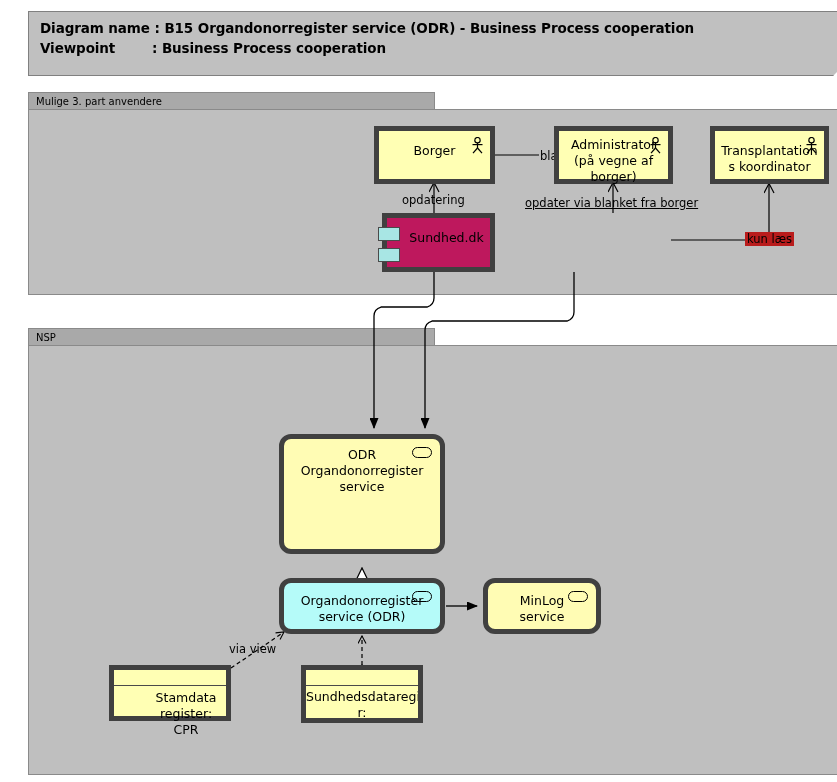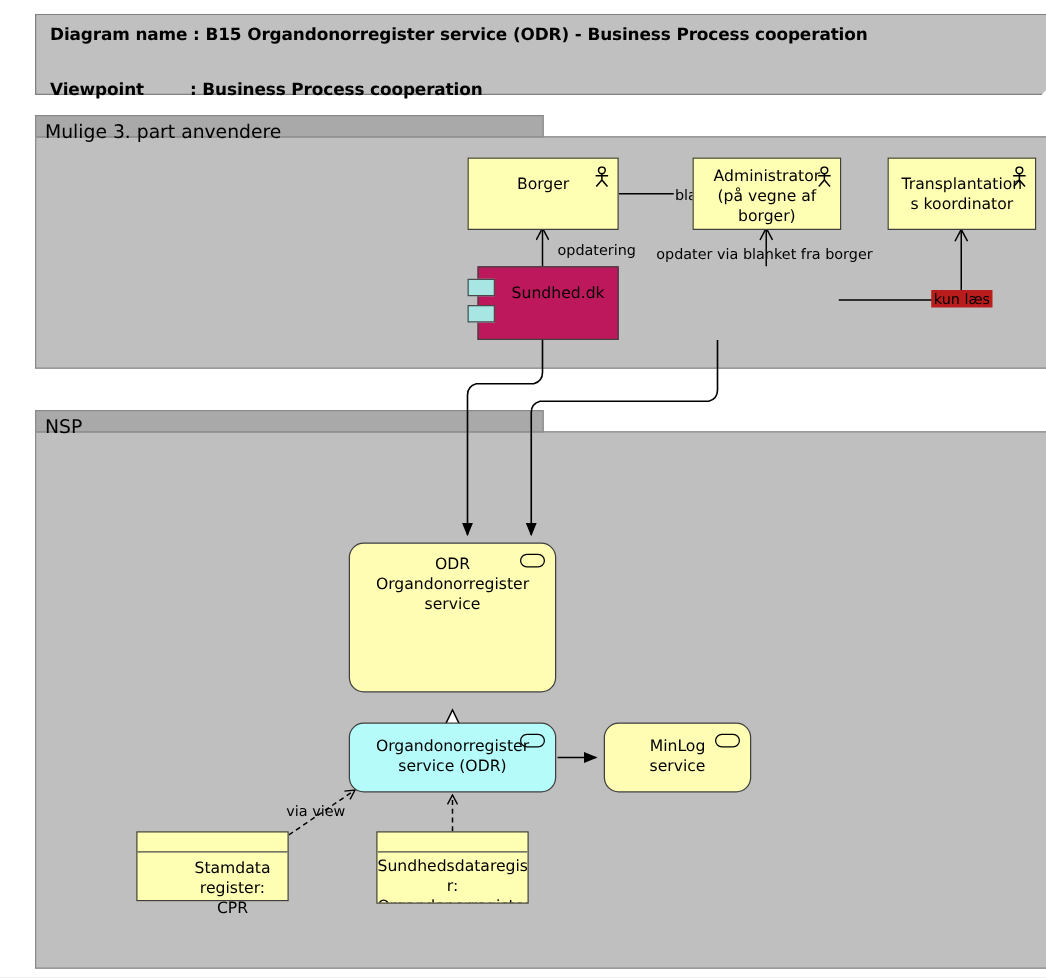--- a/index.html
+++ b/index.html
@@ -23,25 +23,25 @@
   }
 
   
   .group-body{
     position:absolute;background:#bfbfbf;border:1px solid #8a8a8a;box-sizing:border-box;
   }
   .group-tab{
     position:absolute;background:#a9a9a9;border:1px solid #8a8a8a;box-sizing:border-box;
   }
   .group-tab-label{
-    position:absolute;font-size:15px;white-space:nowrap;color:#000;
-  }
-
-  
-  .node{position:absolute;box-sizing:border-box;border:1px solid #404040;}
+    position:absolute;font-size:10px;white-space:nowrap;color:#000;
+  }
+
+  
+  .node{position:absolute;box-sizing:border-box;border:5px solid #404040;}
   .actor{background:#ffffb4;}
   .component{background:#be185d;}
   .service{background:#fffcb4;border-radius:12px;}
   .service-cyan{background:#b5fbf9;border-radius:12px;}
   .dataobj{background:#ffffb4;}
   .dataobj-bar{
     position:absolute;left:0;top:0;right:0;height:16px;
     border-bottom:1px solid #4a4a4a;box-sizing:border-box;
   }
 
@@ -68,21 +68,21 @@
 
   svg.wires{position:absolute;left:0;top:0;width:837px;height:782px;pointer-events:none;}
 </style>
 </head>
 <body>
 
 <div id="canvas">
 
   <div class="note" style="left:12px;top:11px;width:821px;height:65px;"></div>
   <div class="note-line" style="left:24px;top:20px;">Diagram name : B15 Organdonorregister service (ODR) - Business Process cooperation</div>
-  <div class="note-line" style="left:24px;top:40px;margin-top:24px;">Viewpoint        : Business Process cooperation</div>
+  <div class="note-line" style="left:24px;top:40px;">Viewpoint        : Business Process cooperation</div>
 
   <div class="group-body" style="left:12px;top:109px;width:814px;height:186px;"></div>
   <div class="group-tab" style="left:12px;top:92px;width:407px;height:18px;"></div>
   <div class="group-tab-label" style="left:20px;top:96px;">Mulige 3. part anvendere</div>
 
   <div class="group-body" style="left:12px;top:345px;width:814px;height:430px;"></div>
   <div class="group-tab" style="left:12px;top:328px;width:407px;height:18px;"></div>
   <div class="group-tab-label" style="left:20px;top:332px;">NSP</div>
 
   <svg class="wires" viewBox="0 0 837 782">
@@ -116,22 +116,22 @@
     <line x1="346" y1="578" x2="346" y2="568" stroke="#000" stroke-width="1.3" stroke-dasharray="3,3" marker-end="url(#mk-tri)"></line>
 
     <line x1="430" y1="606" x2="461" y2="606" stroke="#000" stroke-width="1.3" marker-end="url(#mk-solid)"></line>
 
     <line x1="215" y1="668" x2="268" y2="632" stroke="#000" stroke-width="1.2" stroke-dasharray="4,3" marker-end="url(#mk-open-s)"></line>
 
     <line x1="346" y1="665" x2="346" y2="636" stroke="#000" stroke-width="1.2" stroke-dasharray="4,3" marker-end="url(#mk-open-s)" marker-start="url(#mk-open-s)"></line>
   </svg>
 
   <div class="edge-label" style="left:484px;top:149px;background:#bfbfbf;padding:0 1px;margin-left:39px;">blanket</div>
-  <div class="edge-label" style="left:386px;top:193px;margin-left:44px;">opdatering</div>
-  <div class="edge-label" style="left:509px;top:196px;">opdater via blanket fra borger</div>
+  <div class="edge-label" style="left:386px;top:193px;">opdatering</div>
+  <div class="edge-label" style="left:509px;top:196px;text-decoration:underline;">opdater via blanket fra borger</div>
   <div class="edge-label" style="left:729px;top:232px;background:#b91c1c;padding:0 2px;">kun læs</div>
   <div class="edge-label" style="left:213px;top:642px;">via view</div>
 
   <div class="node actor" style="left:358px;top:126px;width:121px;height:58px;">
     <div class="node-label" style="top:12px;">Borger</div>
     <span class="icon-actor" style="right:6px;top:6px;">
       <svg viewBox="0 0 13 17" width="13" height="17">
         <circle cx="6.5" cy="3.2" r="2.7" fill="none" stroke="#000" stroke-width="1.2"></circle>
         <line x1="6.5" y1="6" x2="6.5" y2="11" stroke="#000" stroke-width="1.2"></line>
         <line x1="1.5" y1="7.6" x2="11.5" y2="7.6" stroke="#000" stroke-width="1.2"></line>

